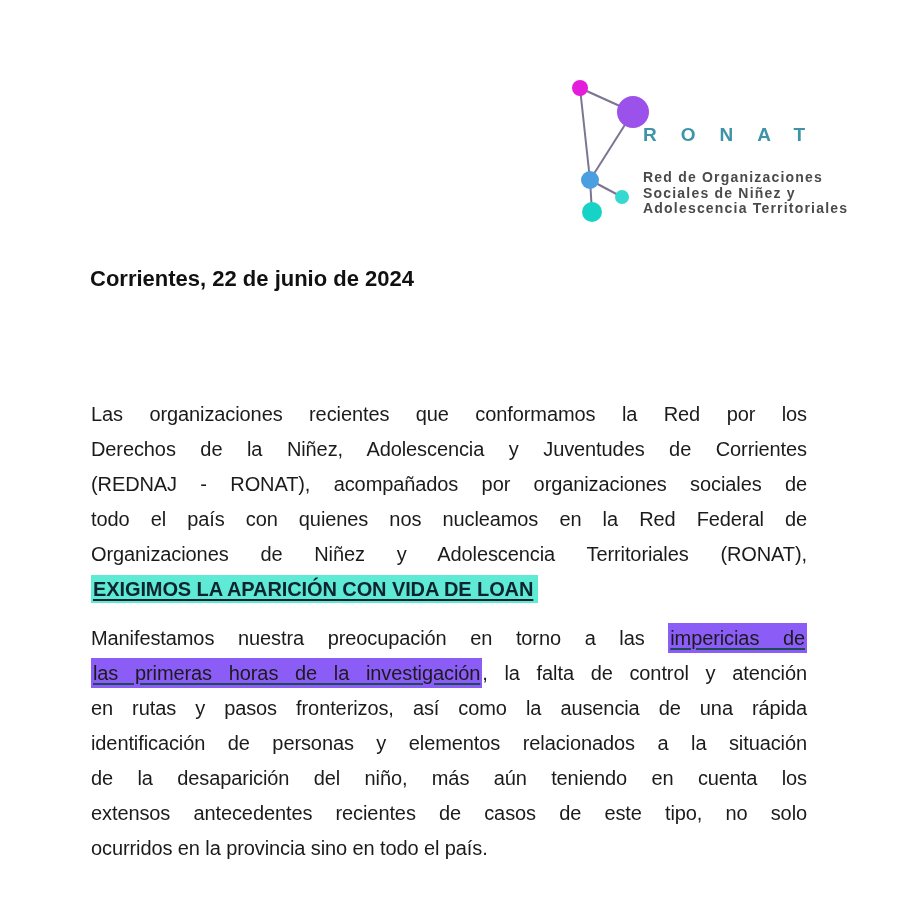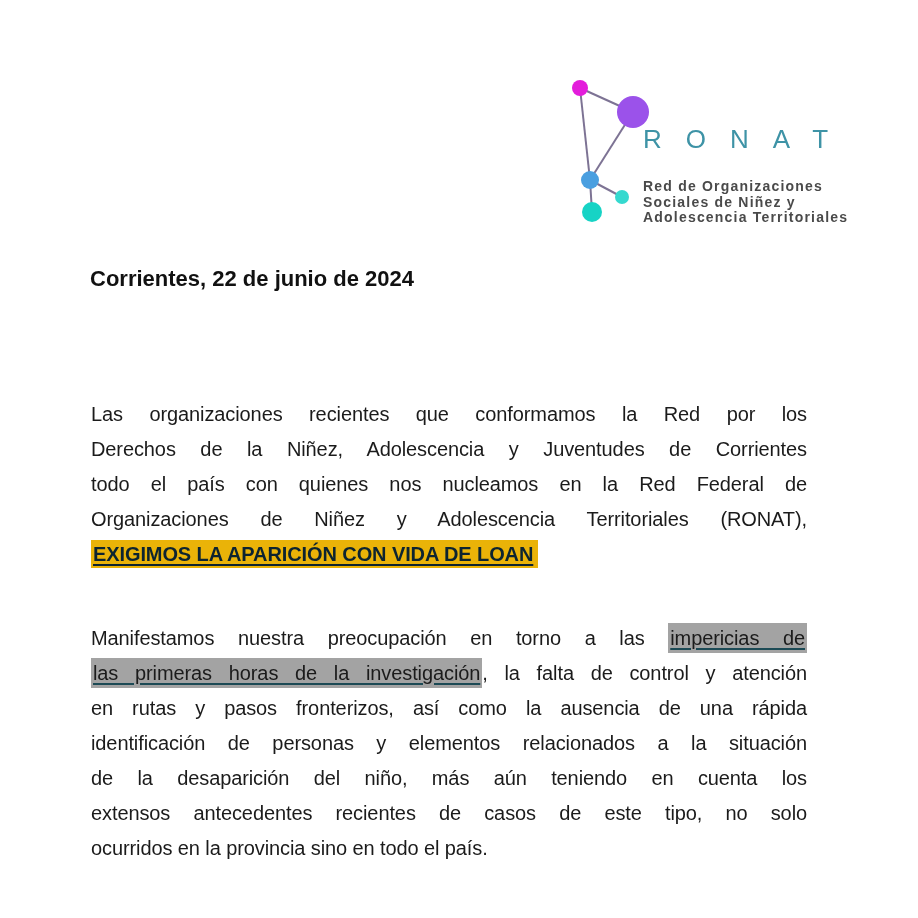--- a/index.html
+++ b/index.html
@@ -40,22 +40,22 @@
     position: absolute;
     left: 0;
     top: 0;
   }
   .ronat-text {
     position: absolute;
     left: 85px;
     top: 66px;
   }
   .ronat-acronym {
-    font-size: 26px;
-    font-weight: 400;
+    font-size: 19px;
+    font-weight: 700;
     letter-spacing: 24px;
     color: #3e93a6;
     white-space: nowrap;
   }
   .ronat-subtitle {
     margin-top: 24px;
     font-size: 14px;
     font-weight: 600;
     letter-spacing: 1.2px;
     line-height: 15.5px;
@@ -98,31 +98,31 @@
     height: 35px;
     line-height: 35px;
     white-space: nowrap;
   }
   .just {
     white-space: normal;
     text-align: justify;
     text-align-last: justify;
   }
   .hl {
-    background: #a3a3a3;
+    background: #8b5cf6;
     padding: 4px 2px;
   }
   .hl-underline {
     text-decoration: underline;
     text-decoration-thickness: 1.5px;
     text-underline-offset: 3px;
     text-decoration-color: #1c4a55;
   }
   .demand {
-    background: #eab308;
+    background: #5eead4;
     color: #0d2430;
     font-weight: bold;
     text-decoration: underline;
     text-decoration-thickness: 2px;
     text-underline-offset: 3px;
     padding: 3px 5px 3px 2px;
   }
 </style>
 </head>
 <body>
@@ -152,20 +152,21 @@
       </div>
     </div>
   </div>
 
   <div class="dateline">Corrientes, 22 de junio de 2024</div>
 
 
   <div class="para para-1">
     <div class="line just">Las organizaciones recientes que conformamos la Red por los</div>
     <div class="line just">Derechos de la Niñez, Adolescencia y Juventudes de Corrientes</div>
+    <div class="line just">(REDNAJ - RONAT), acompañados por organizaciones sociales de</div>
     <div class="line just">todo el país con quienes nos nucleamos en la Red Federal de</div>
     <div class="line just">Organizaciones de Niñez y Adolescencia Territoriales (RONAT),</div>
     <div class="line">
       <span class="demand">EXIGIMOS LA APARICIÓN CON VIDA DE LOAN</span>
     </div>
   </div>
 
   <div class="para para-2">
     <div class="line just">
       <span>Manifestamos nuestra preocupación en torno a las </span><span class="hl hl-underline">impericias de</span>

